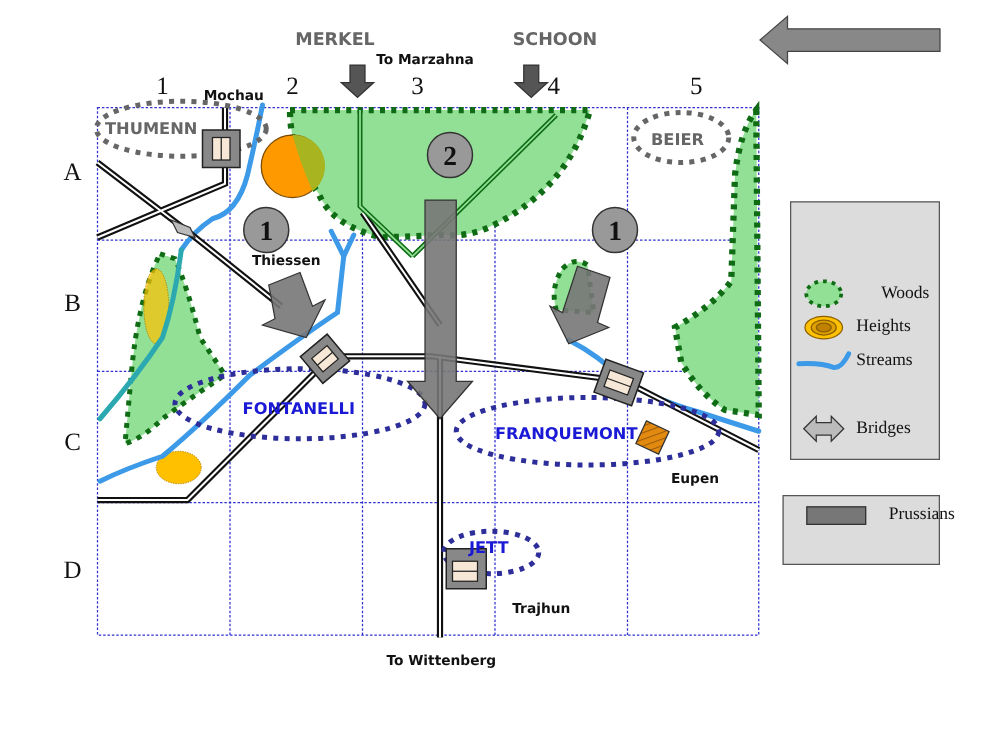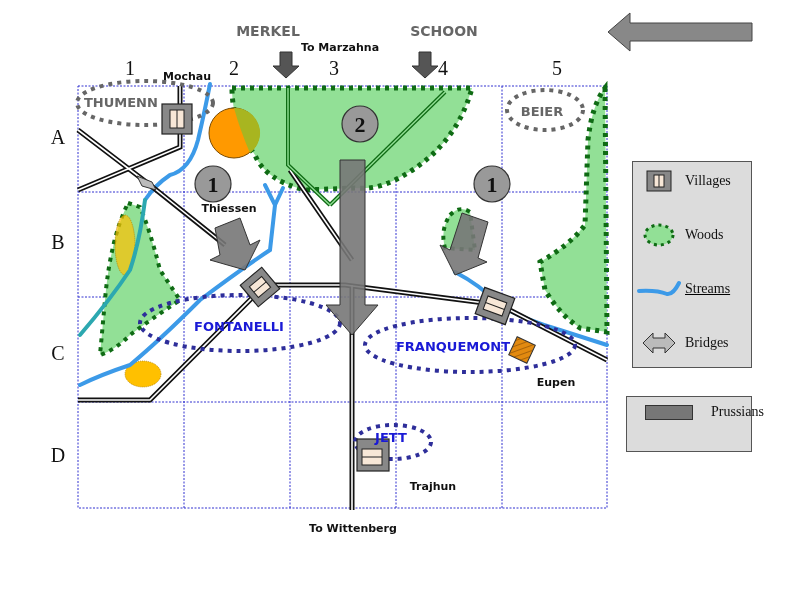--- a/index.html
+++ b/index.html
@@ -186,39 +186,39 @@
   </g>
 
   <g class="lbl-sans" font-size="13" font-weight="bold" fill="#1a1ad6">
     <text x="239" y="331" text-anchor="middle">FONTANELLI</text>
     <text x="453" y="351" text-anchor="middle">FRANQUEMONT</text>
     <text x="391" y="442" text-anchor="middle">JETT</text>
   </g>
 </svg>
 
 <div class="legend-box" style="left:632px; top:161px; width:120px; height:207px;">
-  <div class="legend-row" style="top:6px;">
-    <div class="legend-sym">
-      <svg width="26" height="22">
-          <rect x="1" y="1" width="24" height="20" fill="#888" stroke="#222"></rect>
-          <rect x="8" y="5" width="10" height="12" fill="#f7e7d7" stroke="#222"></rect>
-          <line x1="13" y1="5" x2="13" y2="17" stroke="#222"></line>
-        </svg>
-    </div>
-    <span class="legend-txt">Villages</span>
-  </div>
-  <div class="legend-row" style="top:60px;">
+  <div class="legend-row" style="top:60px;gap:20px;">
     <div class="legend-sym">
       <svg width="34" height="26">
           <ellipse cx="17" cy="13" rx="14" ry="10" fill="#92e096" stroke="#0f6b14" stroke-width="3" stroke-dasharray="3,4"></ellipse>
         </svg>
     </div>
     <span class="legend-txt">Woods</span>
   </div>
-  <div class="legend-row" style="top:114px;text-decoration:underline;">
+  <div class="legend-row" style="top:87px;">
+    <div class="legend-sym">
+      <svg width="34" height="22">
+          <ellipse cx="17" cy="11" rx="15" ry="9" fill="#ffc000" stroke="#8a6000"></ellipse>
+          <ellipse cx="17" cy="11" rx="10" ry="6" fill="#e0a000" stroke="#8a6000"></ellipse>
+          <ellipse cx="17" cy="11" rx="6" ry="3.5" fill="#c08000" stroke="#8a6000"></ellipse>
+        </svg>
+    </div>
+    <span class="legend-txt">Heights</span>
+  </div>
+  <div class="legend-row" style="top:114px;">
     <div class="legend-sym">
       <svg width="44" height="22">
           <path d="M2,13 Q20,12 30,16 Q36,17 42,5" fill="none" stroke="#3c9ae8" stroke-width="4" stroke-linecap="round"></path>
         </svg>
     </div>
     <span class="legend-txt">Streams</span>
   </div>
   <div class="legend-row" style="top:168px;text-align:center;">
     <div class="legend-sym">
       <svg width="36" height="24">

